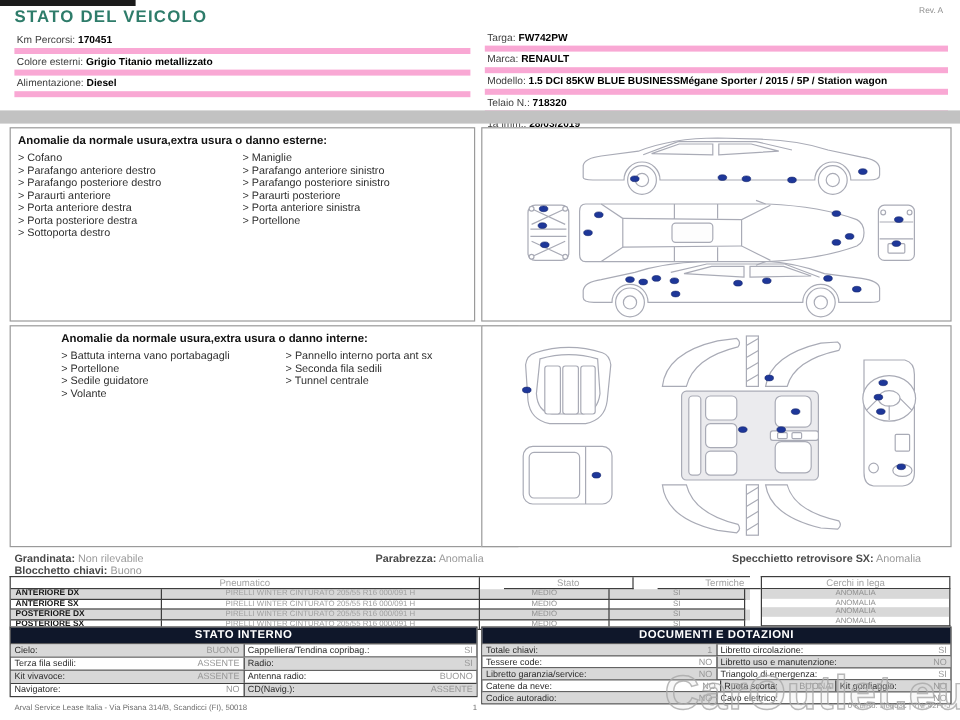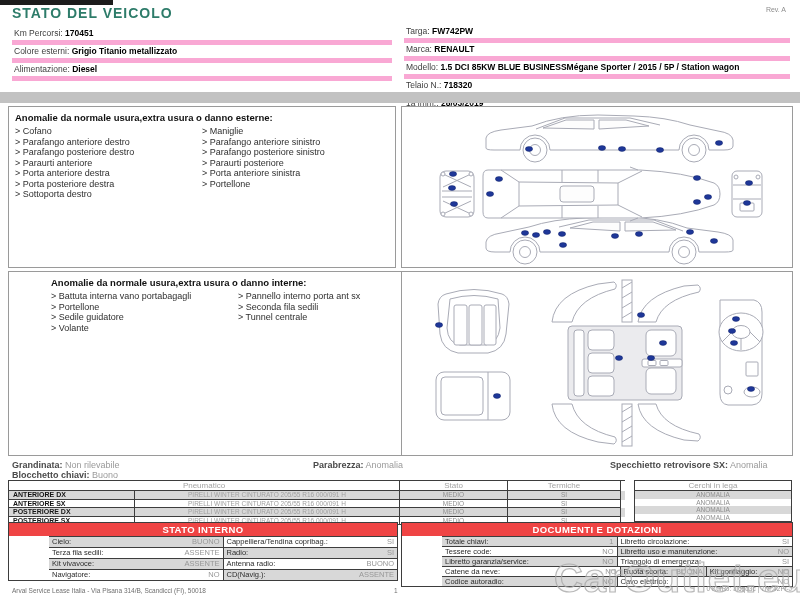--- a/index.html
+++ b/index.html
@@ -39,44 +39,44 @@
   .stat .sv { color:#9a9a9a; }
   .st-grand { left:12px;  top:460px; }
   .st-block { left:12px;  top:470px; }
   .st-para  { left:293px; top:460px;padding-left:20px; }
   .st-dx    { left:413px; top:460px;margin-top:45px; }
   .st-sx    { left:610px; top:460px; }
 
   
   .tires { position:absolute; left:8px; top:480px; width:616px;
            border-top:1px solid #3d3d3d; border-left:1px solid #3d3d3d; background:#fff; }
-  .thr { display:grid; grid-template-columns:391px 108px 113px; }
+  .thr { display:grid; grid-template-columns:391px 108px 113px;gap:20px; }
   .trow { display:grid; grid-template-columns:126px 265px 108px 113px; }
   .thr > div, .trow > div { border-right:1px solid #3d3d3d; border-bottom:1px solid #3d3d3d;
         overflow:hidden; white-space:nowrap; }
   .thr > div { height:9px; line-height:9px; font-size:8px; color:#a3a3a3; text-align:center; }
   .trow > div { height:7.5px; line-height:7.5px; }
   .tc.pos   { font-size:7px; font-weight:bold; color:#161616; padding-left:4px; }
   .tc.tdesc { font-size:6.5px; color:#a0a0a0; text-align:center; }
   .tc.tval  { font-size:6.5px; color:#8f8f8f; text-align:center; }
   .cerchi { position:absolute; left:634px; top:480px; width:157px;
             border-top:1px solid #3d3d3d; border-left:1px solid #3d3d3d; background:#fff; }
   .cerchi > div { border-right:1px solid #3d3d3d; border-bottom:1px solid #3d3d3d;
         text-align:center; overflow:hidden; white-space:nowrap; }
   .chead { height:9px; line-height:9px; font-size:8px; color:#a3a3a3; }
   .crow  { height:7.5px; line-height:7.5px; font-size:6.5px; color:#8f8f8f; }
   .shade { background:#d8d8d8; }
 
   
   .btable { position:absolute; border:1px solid #3d3d3d; background:#fff; }
   .si  { left:8px;   top:522px; width:388px; }
   .doc { left:401px; top:522px; width:390px; }
-  .thead { background:#ef4444; color:#fff; font-weight:bold; font-size:9.5px;
+  .thead { background:#0f172a; color:#fff; font-weight:bold; font-size:9.5px;
            text-align:center; height:13px; line-height:13px; letter-spacing:0.4px; }
-  .prow { display:flex; border-top:1px solid #3d3d3d;margin-left:40px; }
+  .prow { display:flex; border-top:1px solid #3d3d3d; }
   .pcell { flex:1; display:flex; justify-content:space-between; padding:0 3px;
            font-size:7.5px; overflow:hidden; white-space:nowrap; }
   .si  .pcell { height:10px; line-height:10px; }
   .doc .pcell { height:9px;  line-height:9px; }
   .pcell + .pcell, .pcell + .psplit { border-left:1px solid #3d3d3d; }
   .psplit { flex:1; display:flex; }
   .psplit .pcell { height:100%; }
   .subdiv { border-left:1px solid #3d3d3d; }
   .pl { color:#2c2c2c; }
   .pv { color:#979797; }

